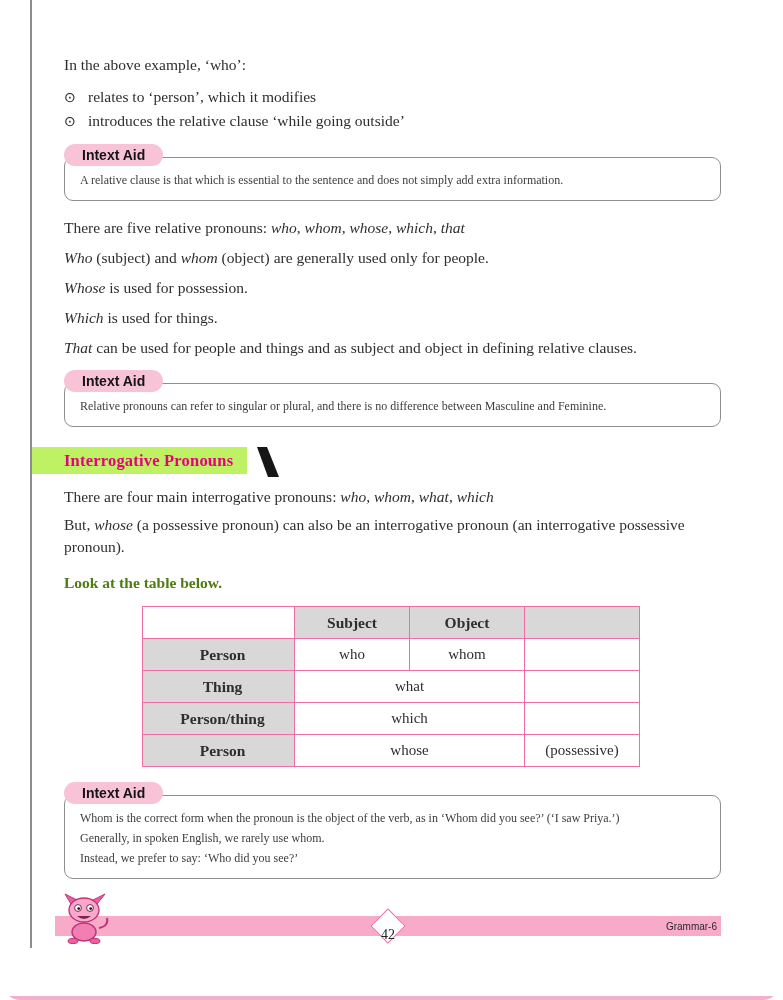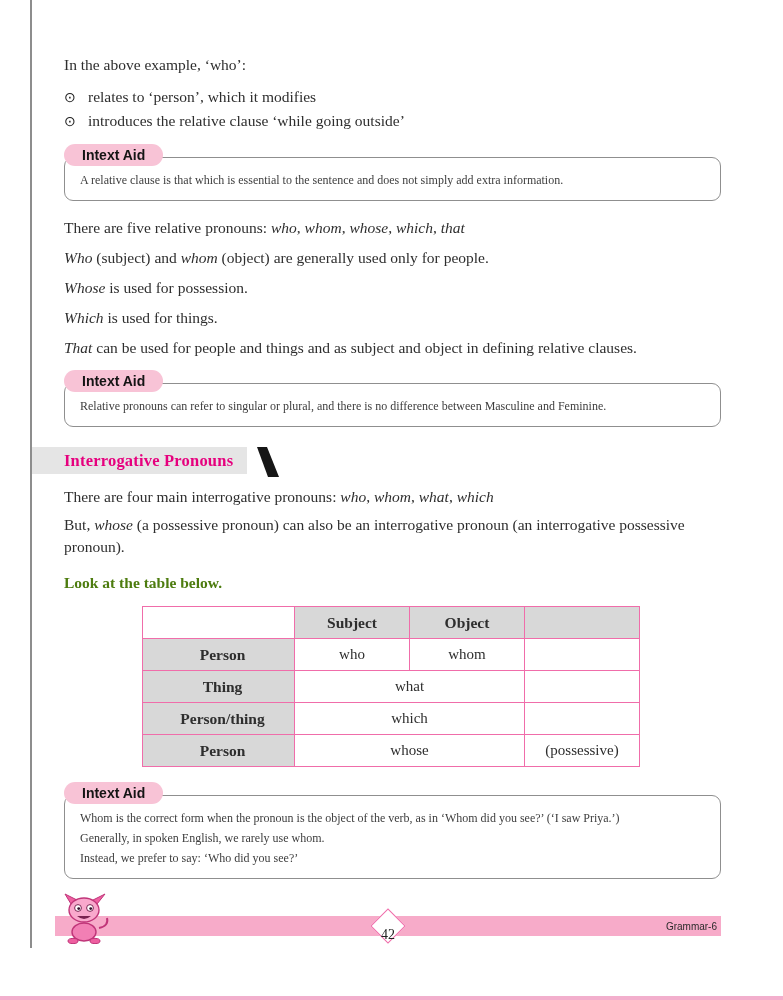--- a/index.html
+++ b/index.html
@@ -1,18 +1,18 @@
 <!DOCTYPE html>
 <html><head>
 <meta charset="utf-8">
 <style>
   html,body{margin:0;padding:0;background:#fff;}
   .page{
     position:relative;width:783px;height:1000px;background:#ffffff;
-    font-family:"Liberation Serif", serif;color:#2e2e2e;overflow:hidden;
+    font-family:"Liberation Serif", serif;color:#2e2e2e;overflow:hidden;border-radius:21px;
   }
   .left-edge{position:absolute;left:30px;top:0;height:948px;width:1.5px;background:#8d8d8d;}
   .bottom-edge{position:absolute;left:0;right:0;bottom:0;height:4px;background:#f3afcd;}
   .content{padding:54px 62px 0 64px;}
 
   p{margin:0 0 9px 0;font-size:15.5px;line-height:1.42;}
   .it{font-style:italic;}
 
   ul.dotlist{list-style:none;margin:0 0 10px 0;padding:0;}
   ul.dotlist li{display:flex;align-items:baseline;font-size:15.5px;line-height:1.55;}
@@ -34,21 +34,21 @@
     line-height:1.5;margin:0 0 2px 0;
   }
 
   .rel-lines p{margin-bottom:8px;}
 
   
   .section-banner{
     display:flex;align-items:center;margin:20px 0 12px -34px;height:27px;
   }
   .banner-rect{
-    background:#e5e5e5;height:100%;display:flex;align-items:center;
+    background:#bef264;height:100%;display:flex;align-items:center;
     padding:0 14px 0 34px;
   }
   .banner-rect span{
     font-weight:bold;font-size:16.5px;color:#e6007e;letter-spacing:.2px;
   }
   .banner-slash{margin-left:8px;height:30px;margin-top:3px;}
 
   .table-intro{color:#4d7c0f;font-weight:bold;font-size:15.5px;margin:14px 0 12px 0;}
 
   table.pron{

